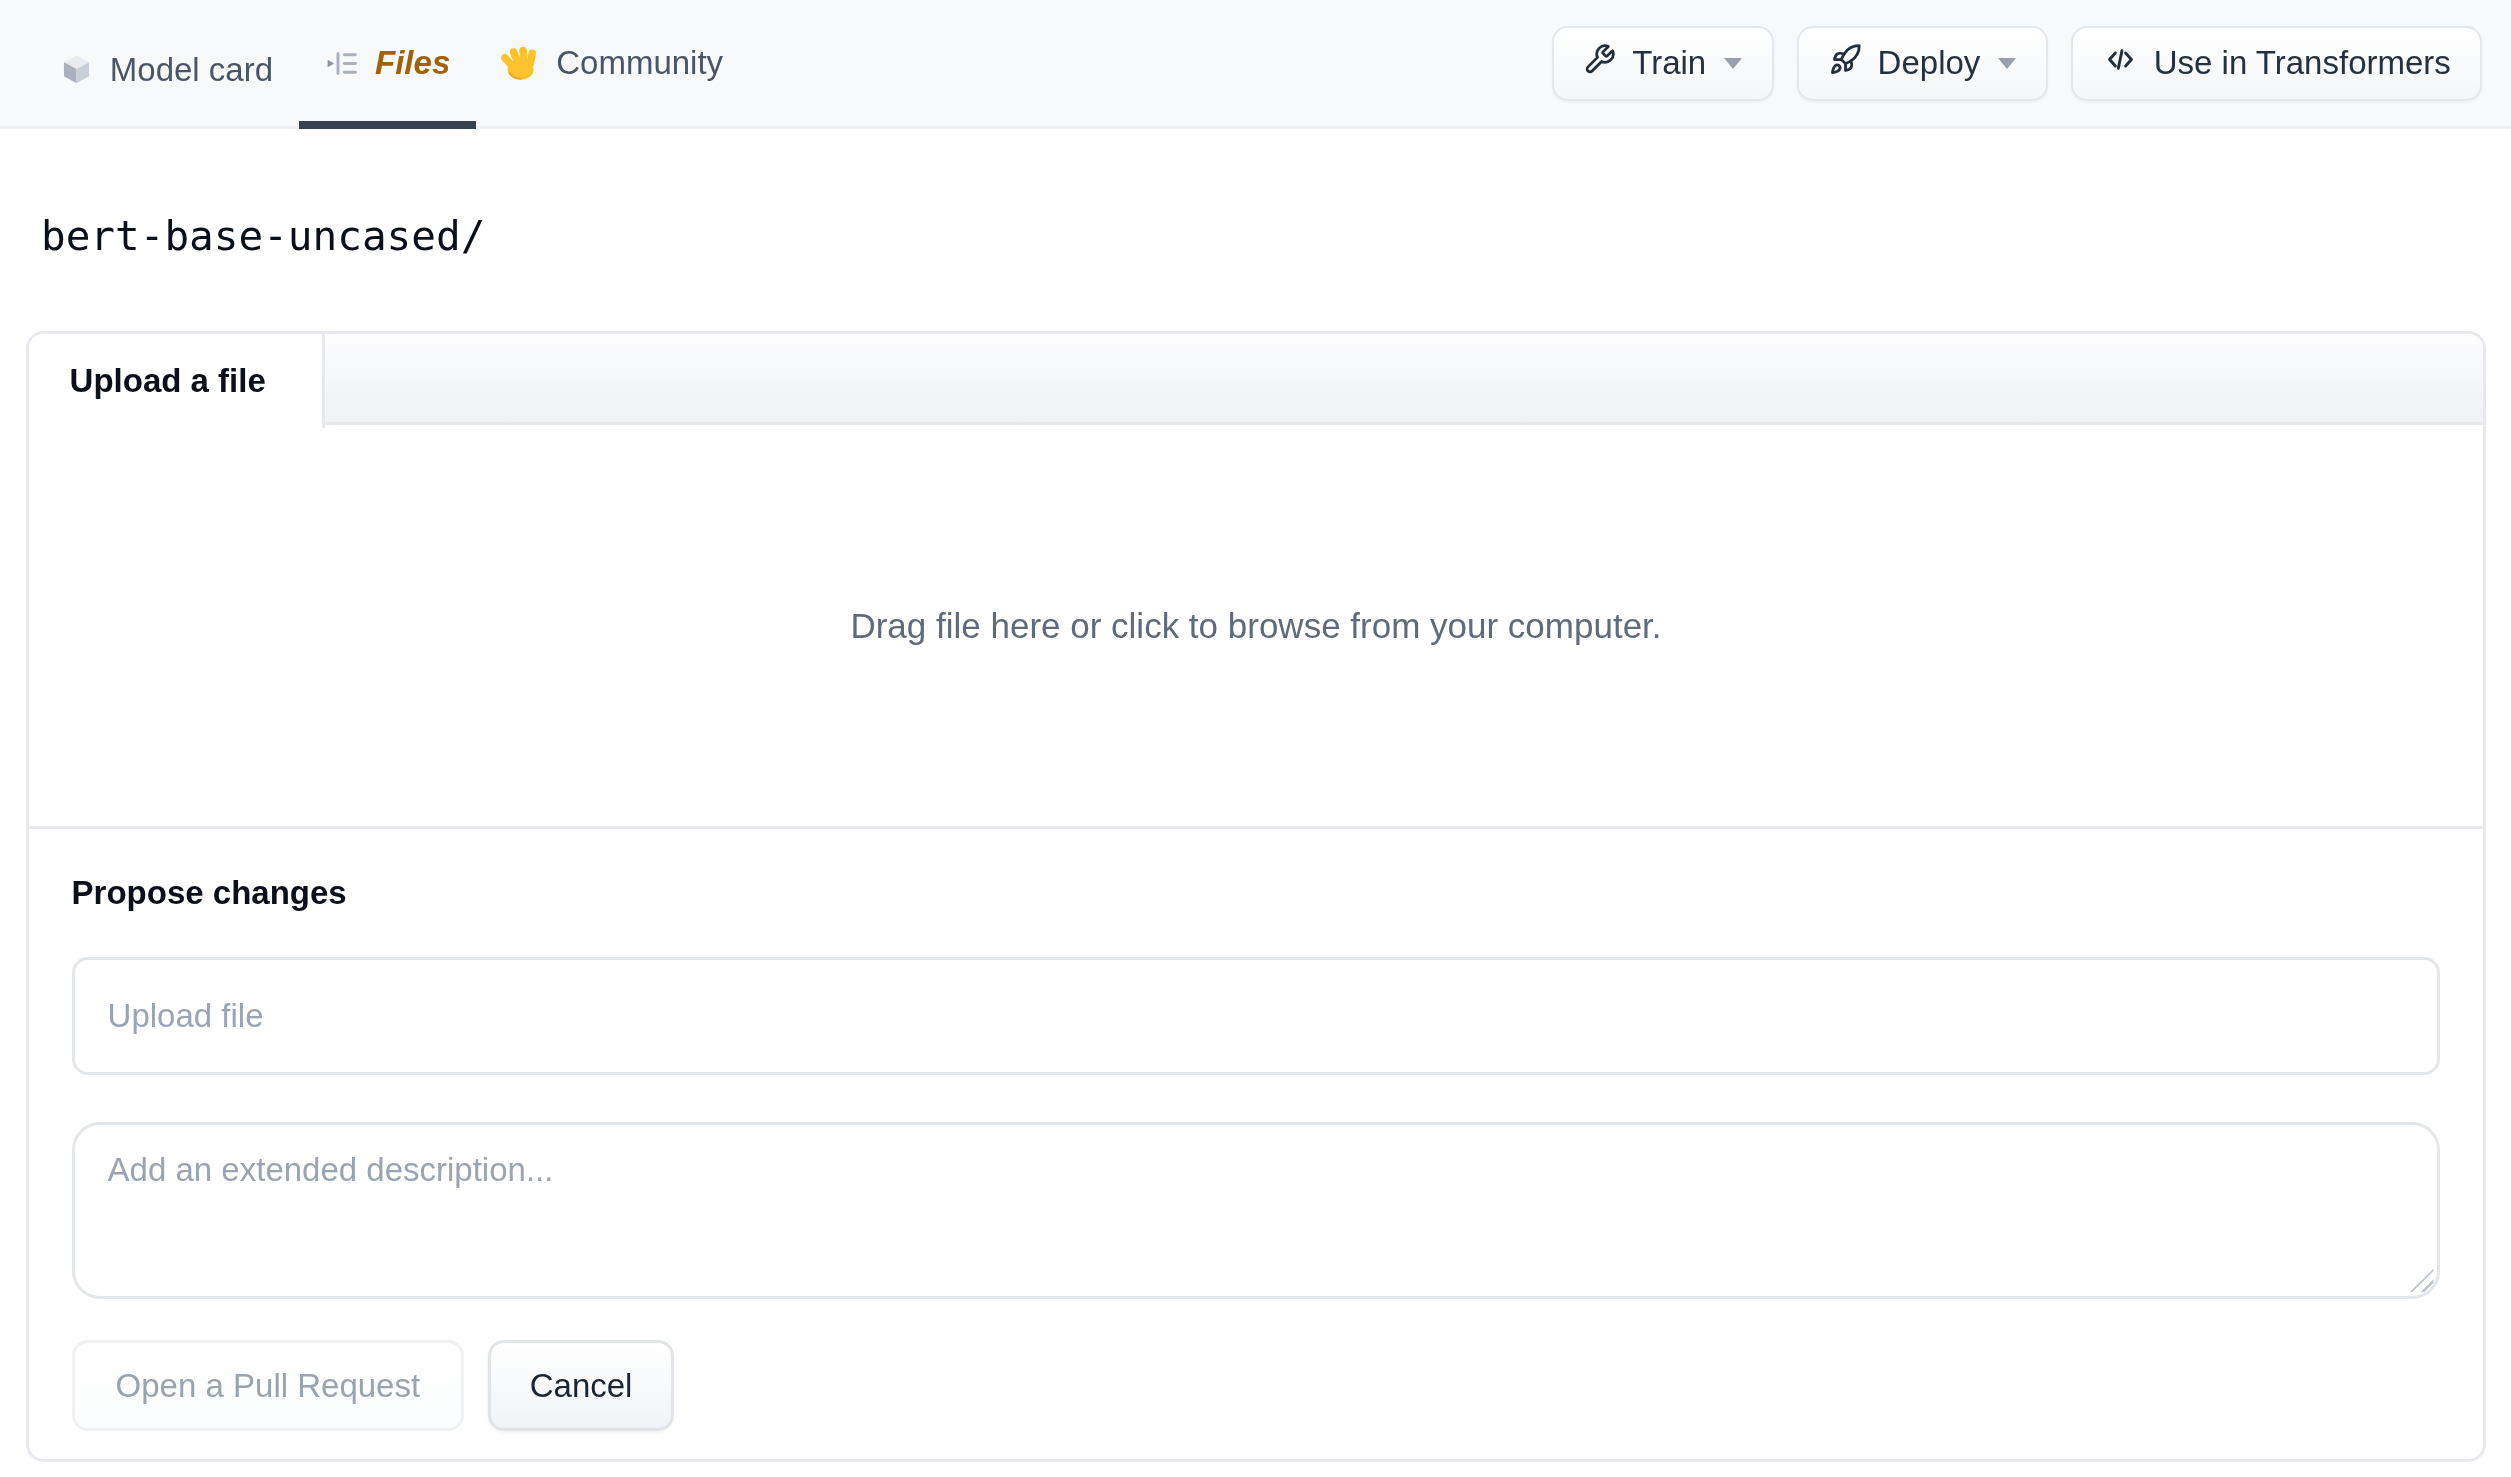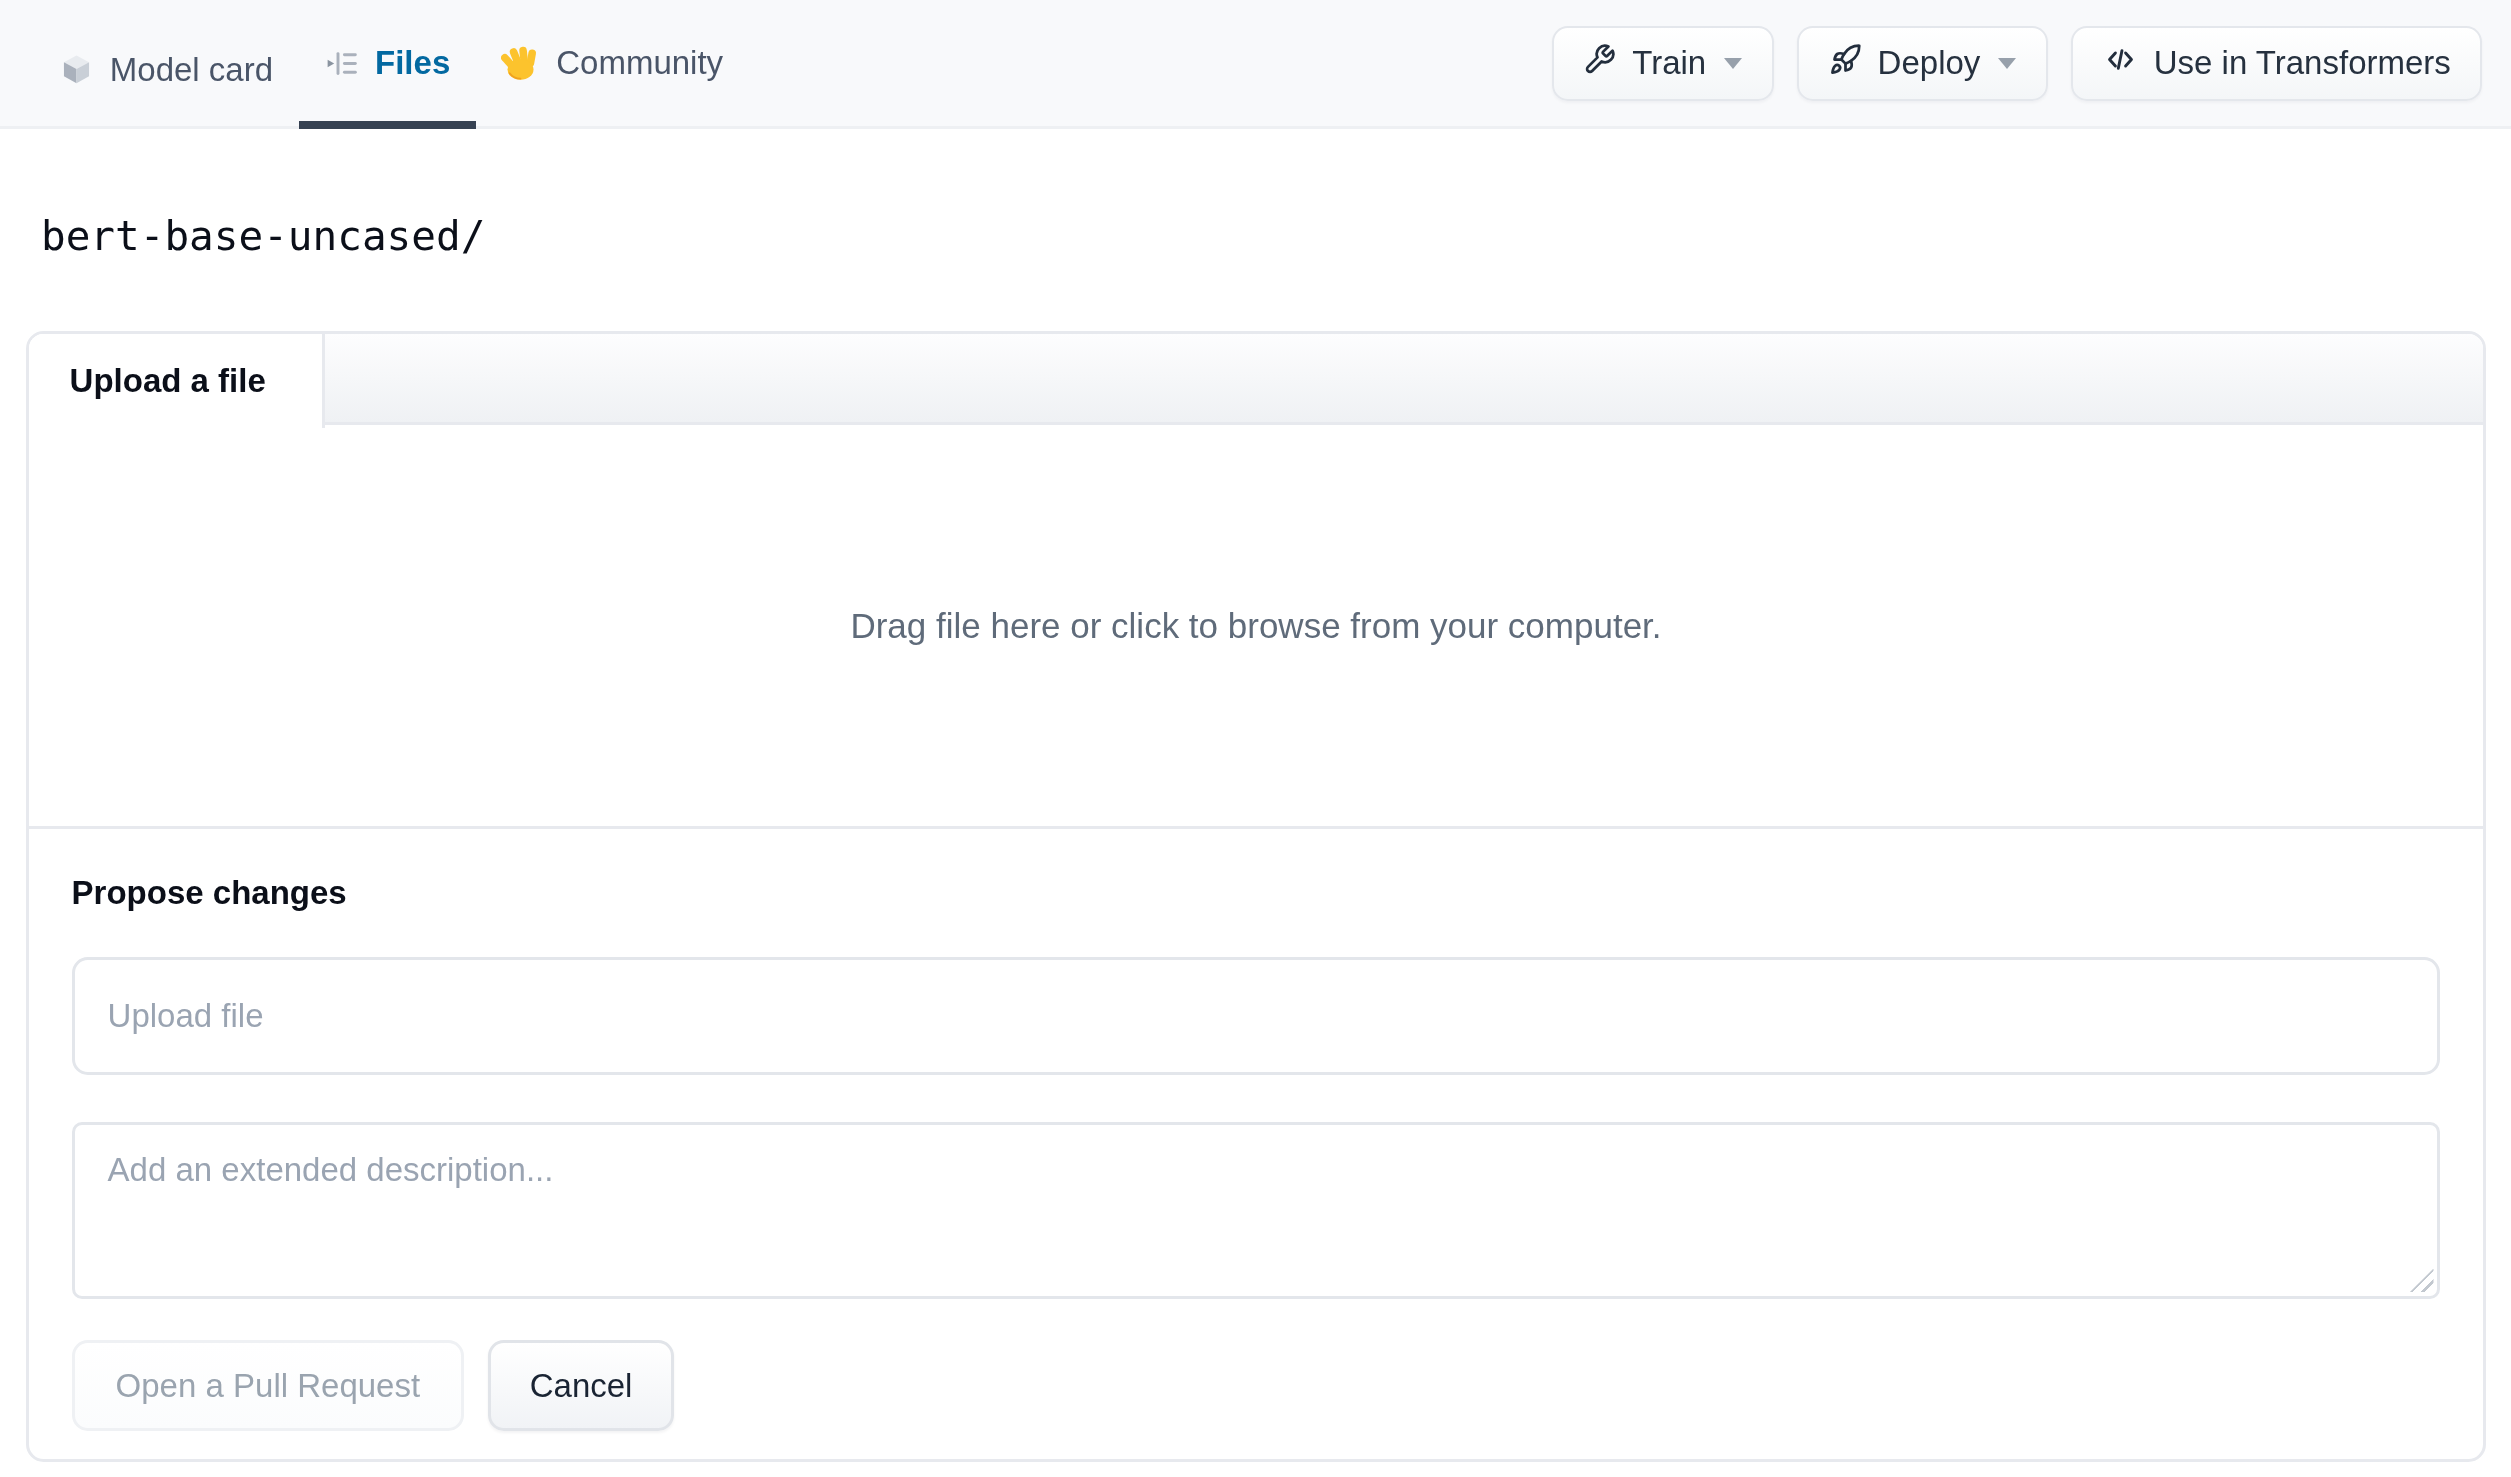--- a/index.html
+++ b/index.html
@@ -6,21 +6,21 @@
   html,body { width: 2512px; height: 1478px; background:#ffffff;
     font-family: "Liberation Sans", sans-serif; color:#0b0f19; overflow:hidden; }
 
   
   .navbar { height:129px; background:#f8f9fb; border-bottom:3px solid #eef0f3;
     display:flex; align-items:stretch; padding:0 29.6px 0 59px; }
   .tabs { display:flex; align-items:stretch; }
   .tab { display:flex; align-items:center; gap:15.8px; padding:0 25.6px;
     font-size:33px; color:#4a5568; cursor:pointer; position:relative; }
   .tab:first-child { padding-left:0;margin-top:13px; }
-  .tab.active { color:#0369a1; font-weight:700; }
+  .tab.active { color:#a16207; font-weight:700;font-style:italic; }
   .tab.active::after { content:""; position:absolute; left:0; right:0; bottom:-3px;
     height:7.9px; background:#364152; }
   .tab .icon { display:flex; align-items:center; }
 
   .actions { margin-left:auto; display:flex; align-items:center; gap:23.6px; }
   .btn { display:flex; align-items:center; gap:15.8px; height:75px; padding:0 29.6px;
     border:2px solid #e4e7ec; border-radius:15.8px;
     background:linear-gradient(180deg,#ffffff 0%,#f4f6f8 100%);
     font-size:33px; color:#26313f; font-family:"Liberation Sans",sans-serif;
     box-shadow:0 2px 3px rgba(16,24,40,.04); cursor:pointer; }
@@ -45,21 +45,21 @@
   .dropzone span { font-size:35px; color:#5f6b7a; }
 
   .propose { padding:45px 43px 27.6px; }
   .propose h3 { font-size:33px; font-weight:700; color:#0b0f19; margin-bottom:45px; }
   .file-input { display:block; width:100%; height:118px; border:3px solid #e3e6eb;
     border-radius:15.8px; padding:0 33px; font-size:33px; color:#0b0f19; outline:none;
     font-family:"Liberation Sans",sans-serif; margin-bottom:47px; background:#fff; }
   .file-input::placeholder { color:#9aa4b2; }
   .ta-wrap { position:relative; }
   .ta-wrap textarea { display:block; width:100%; height:177px; border:3px solid #e3e6eb;
-    border-radius:10px; padding:25.6px 33px; font-size:33px; color:#0b0f19; outline:none;
+    border-radius:28px; padding:25.6px 33px; font-size:33px; color:#0b0f19; outline:none;
     font-family:"Liberation Sans",sans-serif; resize:none; background:#fff; }
   .ta-wrap textarea::placeholder { color:#9aa4b2; }
   .grip { position:absolute; right:6.9px; bottom:6.9px; width:23.6px; height:23.6px;
     clip-path:polygon(100% 0,100% 100%,0 100%); cursor:nwse-resize;
     background:repeating-linear-gradient(135deg,transparent 0 5.9px,#c2c8cf 5.9px 8.9px); }
 
   .btn-row { margin-top:41px; display:flex; gap:23.6px; }
   .btn-row button { height:91px; border-radius:15.8px; font-size:33px;
     font-family:Liberation Sans, sans-serif; cursor:pointer; }
   .opr { padding:0 41px; border:3px solid #eff1f4; color:#9aa4af;

